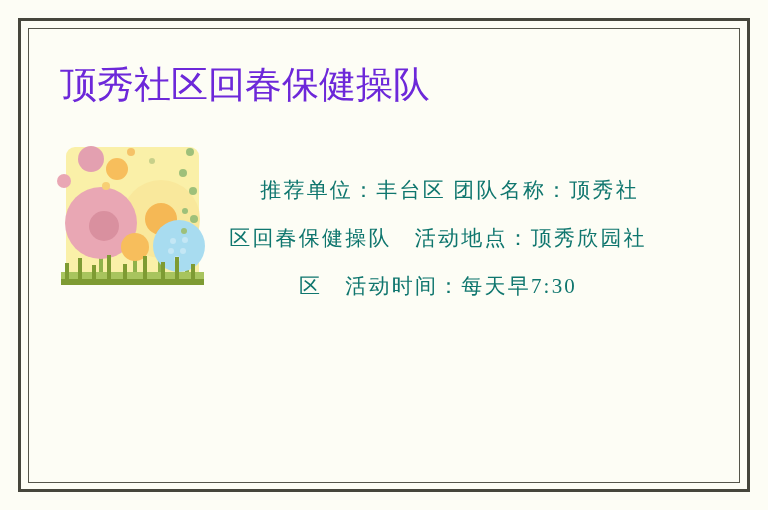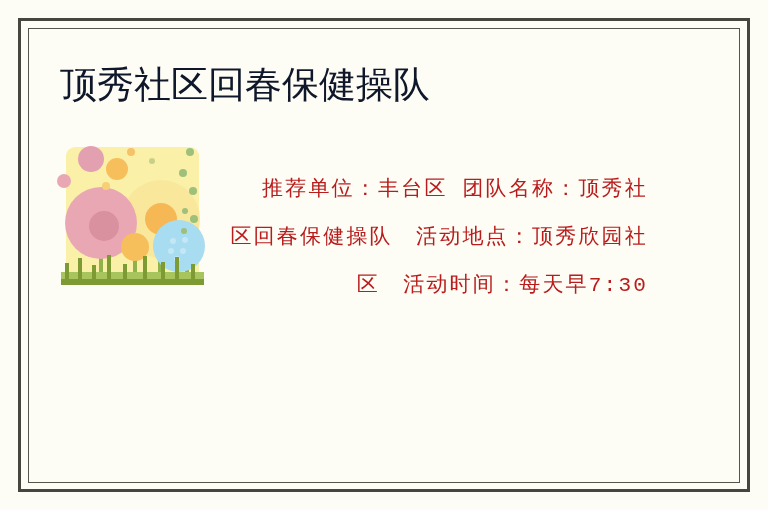--- a/index.html
+++ b/index.html
@@ -51,21 +51,21 @@
     width: 768px;
     height: 510px;
   }
 
   .doc-title {
     position: absolute;
     left: 60px;
     top: 62px;
     font-size: 37px;
     line-height: 46px;
-    color: #0f172a;
+    color: #6d28d9;
     font-family: Liberation Serif, serif;
     letter-spacing: 0px;
     white-space: nowrap;
   }
 
   
   .illus {
     position: absolute;
     left: 57px;
     top: 143px;
@@ -73,26 +73,26 @@
     height: 149px;
   }
   .illus svg { display: block; }
 
   
   .body-text {
     position: absolute;
     left: 228px;
     top: 166px;
     width: 420px;
-    font-family: Liberation Mono, monospace;
+    font-family: Liberation Serif, serif;
     font-size: 21px;
     line-height: 48px;
-    color: #b91c1c;
+    color: #0f766e;
     letter-spacing: 2.2px;
-    text-align: right;
+    text-align: center;
     word-break: break-all;
   }
 </style>
 </head>
 <body>
 
 <div class="page">
 
   <div class="frame-outer"></div>
   <div class="frame-inner"></div>

